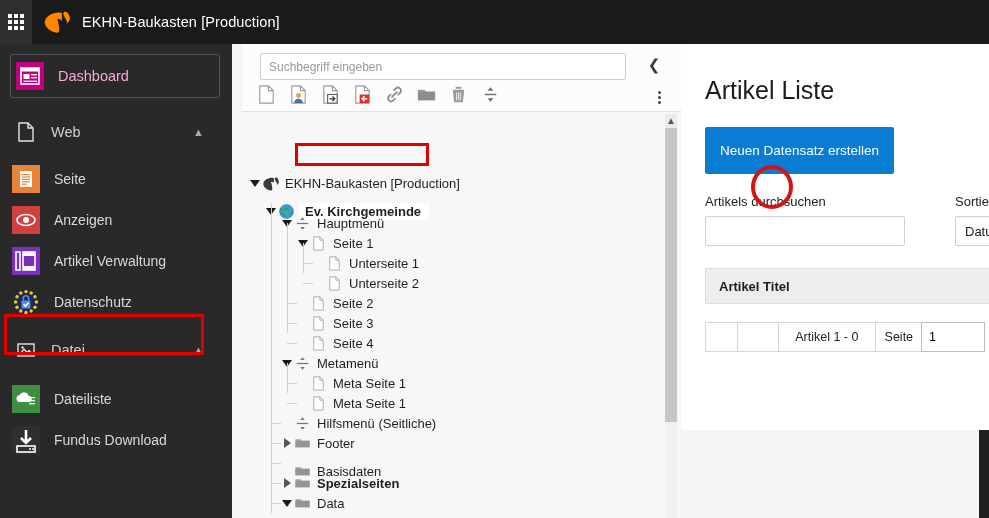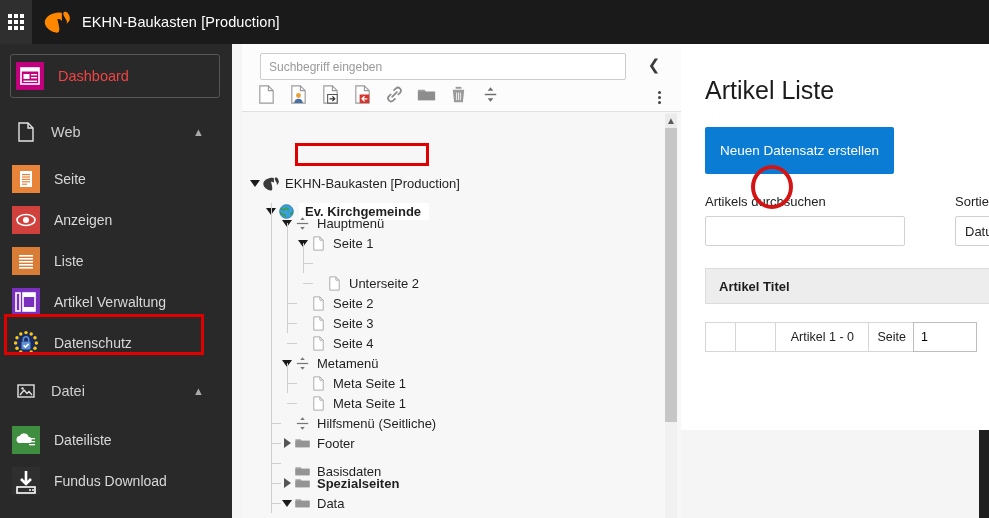--- a/index.html
+++ b/index.html
@@ -47,21 +47,21 @@
   }
   .sb-group .sb-label { color: #cfcfcf; font-size: 14.5px; }
   .sb-group .chev {
     margin-left: auto; margin-right: 28px; color: #aaa; font-size: 11px;
   }
   .sb-dashboard {
     margin: 10px 12px 8px 10px; height: 44px; border: 1px solid #555;
     border-radius: 3px; display: flex; align-items: center; gap: 14px;
     padding-left: 5px; cursor: pointer;
   }
-  .sb-dashboard .sb-label { color: #ef4444; font-size: 14.5px; }
+  .sb-dashboard .sb-label { color: #f9a8d4; font-size: 14.5px; }
   .ico { width: 28px; height: 28px; flex: 0 0 28px; display: block; }
   .ico-outline { width: 22px; height: 22px; flex: 0 0 22px; margin-left: 3px; }
 
   
   .sb-track {
     position: absolute; right: 0; top: 44px; width: 10px; height: 474px;
     background: #1f1f1f;
   }
   .sb-thumb {
     position: absolute; right: 0; top: 54px; width: 10px; height: 330px;
@@ -135,21 +135,21 @@
   .flab { font-size: 13px; color: #222; display: block; margin-bottom: 7px; }
   .ftext { width: 200px; height: 30px; border: 1px solid #d2d2d2; background: #fff;
            font-size: 13px; padding: 0 7px; font-family: "Liberation Sans", sans-serif; border-radius:2px;}
   .fsel { width: 82px; height: 30px; border: 1px solid #cfcfcf; background: #fff; font-size: 13px;
           padding: 0 5px; font-family: "Liberation Sans", sans-serif; border-radius: 2px; color:#222;}
   .c-tablehead {
     margin: 22px 0 0 24px; width: 300px; height: 36px; background: #ededed;
     border: 1px solid #dcdcdc; display: flex; align-items: center; padding-left: 13px;
     font-size: 13px; font-weight: bold; color: #1c1c1c;
   }
-  .c-pager { margin: 18px 12px 0 24px; display: flex; align-items: center; }
+  .c-pager { margin: 18px 4px 0 24px; display: flex; align-items: center; }
   .pg-cell {
     height: 30px; border: 1px solid #d6d6d6; border-right: none; display: flex;
     align-items: center; justify-content: center; font-size: 12.5px; color: #222; background: #fff;
   }
   .pg-cell:last-child { border-right: 1px solid #d6d6d6; }
   .pg-b1 { width: 32px; } .pg-b2 { width: 42px; }
   .pg-count { width: 98px; } .pg-seite { width: 48px; }
   .pg-input { width: 64px; height: 30px; border: 1px solid #bdbdbd; font-size: 12.5px;
               padding: 0 7px; font-family: "Liberation Sans", sans-serif; margin-left:-1px;}
 
@@ -228,33 +228,20 @@
 
       <div class="sb-item">
         <svg class="ico" viewBox="0 0 28 28">
           <rect width="28" height="28" fill="#d0413d"></rect>
           <ellipse cx="14" cy="14" rx="9" ry="5.5" fill="none" stroke="#fff" stroke-width="1.6"></ellipse>
           <circle cx="14" cy="14" r="3" fill="#fff"></circle>
         </svg>
         <span class="sb-label">Anzeigen</span>
       </div>
 
-      <div class="sb-item">
-        <svg class="ico" viewBox="0 0 28 28">
-          <rect width="28" height="28" fill="#d97d36"></rect>
-          <g fill="#fff">
-              <rect x="7" y="8" width="14" height="1.6"></rect>
-              <rect x="7" y="11" width="14" height="1.6"></rect>
-              <rect x="7" y="14" width="14" height="1.6"></rect>
-              <rect x="7" y="17" width="14" height="1.6"></rect>
-              <rect x="7" y="20" width="14" height="1.6"></rect>
-            </g>
-        </svg>
-        <span class="sb-label">Liste</span>
-      </div>
 
       <div class="sb-item">
         <svg class="ico" viewBox="0 0 28 28">
           <rect width="28" height="28" fill="#7b2fbe"></rect>
           <rect x="4" y="5" width="4" height="18" fill="none" stroke="#fff" stroke-width="1.6"></rect>
           <rect x="11" y="5" width="12" height="18" fill="none" stroke="#fff" stroke-width="1.6"></rect>
           <rect x="11" y="5" width="12" height="4" fill="#fff"></rect>
           <rect x="11" y="19" width="12" height="4" fill="#fff"></rect>
         </svg>
         <span class="sb-label">Artikel Verwaltung</span>
@@ -428,20 +415,30 @@
               <i class="tw-d"></i>
             </span>
             <span style="display: flex;">
               <svg class="titem-ico" viewBox="0 0 18 18">
                 <path d="M4 2h6.5L14 5.5V16H4z" fill="#fff" stroke="#a9a9a9" stroke-width="1"></path>
                 <path d="M10.5 2v3.5H14" fill="none" stroke="#a9a9a9" stroke-width="1"></path>
               </svg>
             </span>
             <span class="tlabel">Seite 1</span>
           </div>
+          <div class="tree-row" style="top: 140px; left: 70px;">
+            <span class="tw"></span>
+            <span style="display: flex;">
+              <svg class="titem-ico" viewBox="0 0 18 18">
+                <path d="M4 2h6.5L14 5.5V16H4z" fill="#fff" stroke="#a9a9a9" stroke-width="1"></path>
+                <path d="M10.5 2v3.5H14" fill="none" stroke="#a9a9a9" stroke-width="1"></path>
+              </svg>
+            </span>
+            <span class="tlabel">Unterseite 1</span>
+          </div>
           <div class="tree-row" style="top: 160px; left: 70px;">
             <span class="tw"></span>
             <span style="display: flex;">
               <svg class="titem-ico" viewBox="0 0 18 18">
                 <path d="M4 2h6.5L14 5.5V16H4z" fill="#fff" stroke="#a9a9a9" stroke-width="1"></path>
                 <path d="M10.5 2v3.5H14" fill="none" stroke="#a9a9a9" stroke-width="1"></path>
               </svg>
             </span>
             <span class="tlabel">Unterseite 2</span>
           </div>

